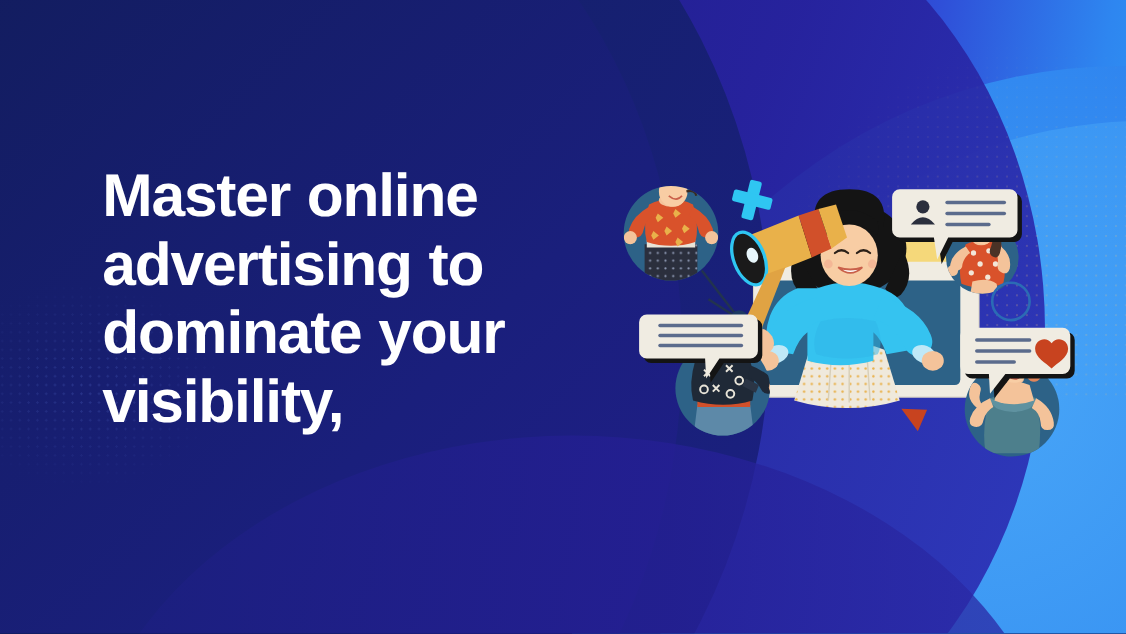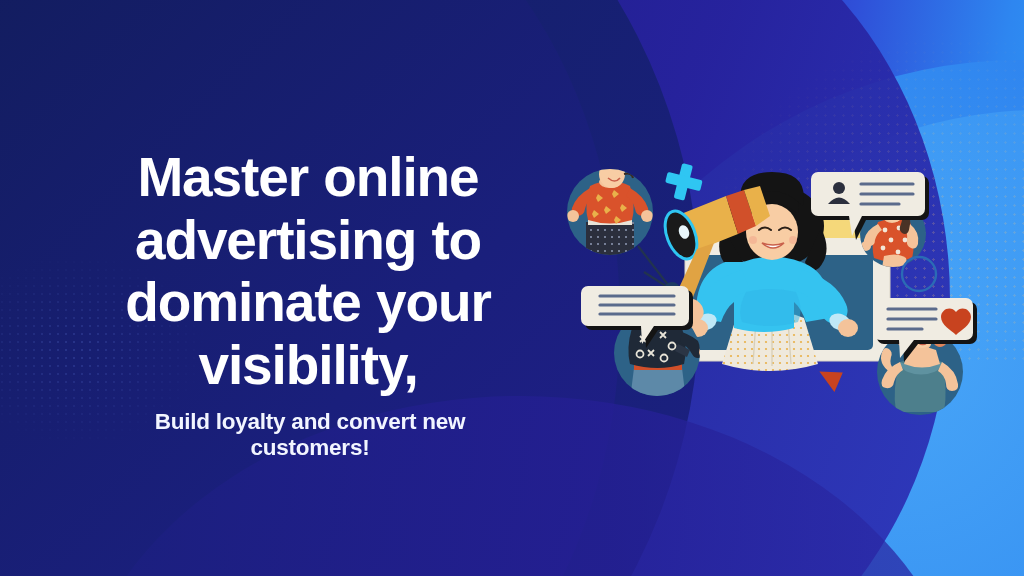--- a/index.html
+++ b/index.html
@@ -97,21 +97,20 @@
     background:linear-gradient(90deg,#1b1f7e 0%,#251f95 60%,#2b2ba9 100%);
     opacity:.75;
   }
 
   
   .copy{
     position:absolute;
     left:93px; top:146px;
     width:430px;
     z-index:40;
-    text-align:center;
   }
   .headline{
     margin:0;
     color:#ffffff;
     font-size:55px;
     line-height:1.14;
     font-weight:700;
     letter-spacing:-1.1px;
     word-spacing:1px;
   }
@@ -142,21 +141,20 @@
   <div class="bg-blue-ellipse-2"></div>
   <div class="bg-indigo-sweep"></div>
   <div class="bg-navy-left"></div>
   <div class="bg-dark-wedge"></div>
   <div class="bg-bottom-arc"></div>
   <div class="bg-dots"></div>
   <div class="bg-dots-left"></div>
 
   <div class="copy">
     <h1 class="headline">Master online advertising to dominate your visibility,</h1>
-    <p class="subhead">Build loyalty and convert new customers!</p>
   </div>
 
   <div class="art">
     <svg viewBox="0 0 420 285" xmlns="http://www.w3.org/2000/svg">
       <defs>
         <clipPath id="cAvTL">
             <circle cx="50" cy="62" r="43"></circle>
           </clipPath>
         <clipPath id="cAvBL">
             <circle cx="97" cy="203" r="43"></circle>

